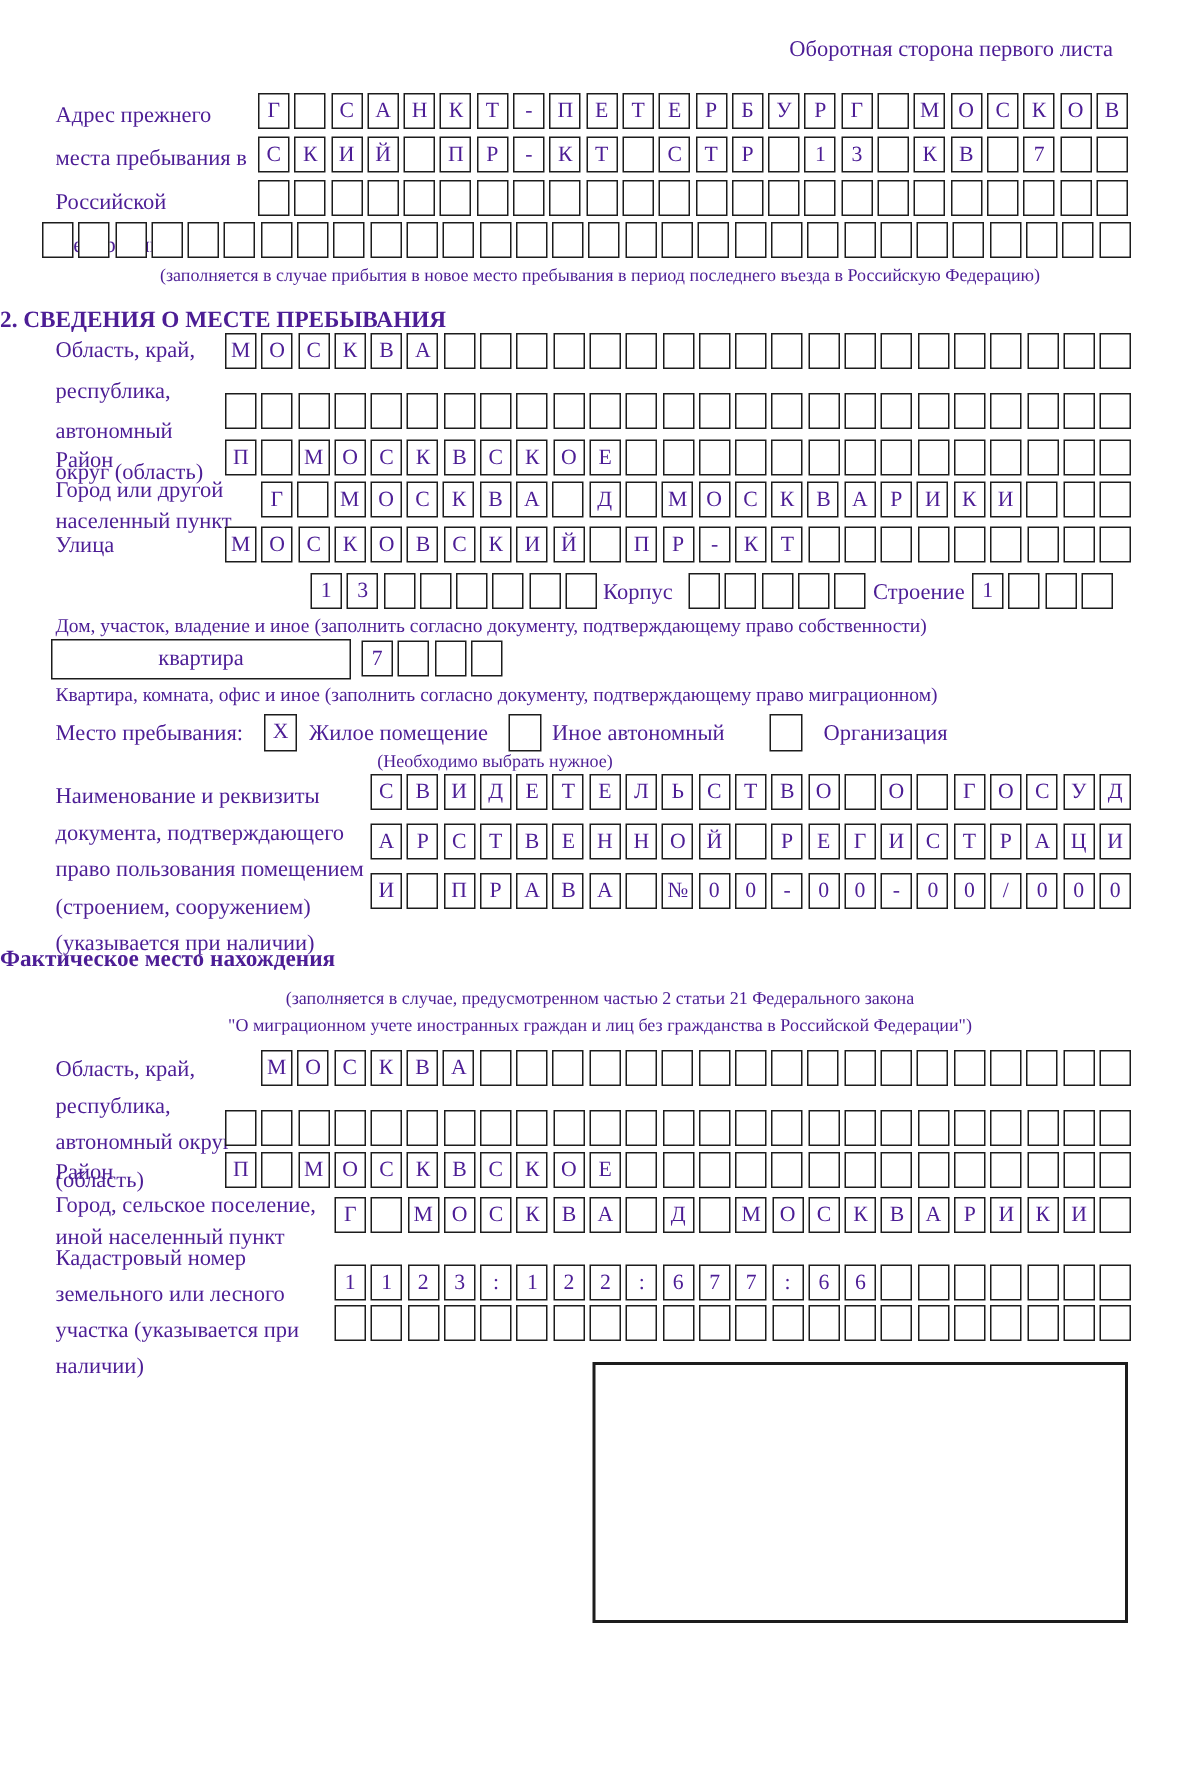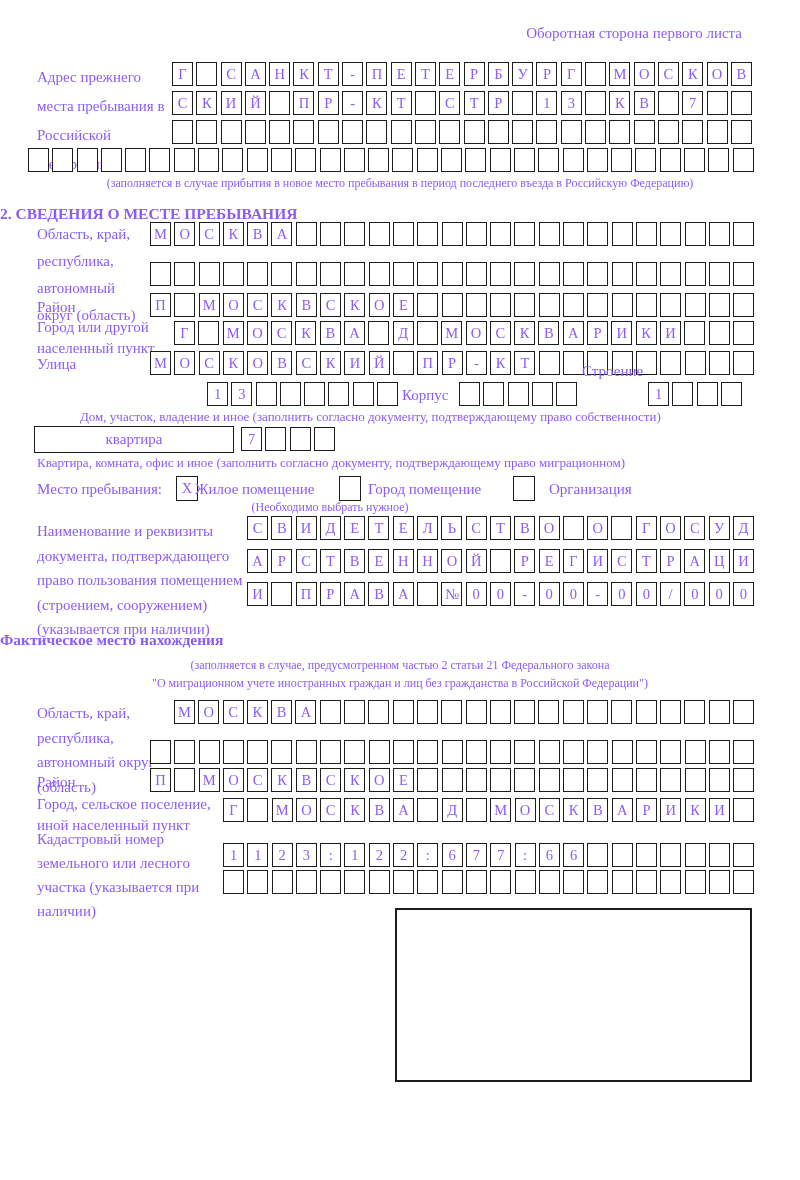--- a/index.html
+++ b/index.html
@@ -1,17 +1,17 @@
 <!DOCTYPE html>
 <html><head>
 <meta charset="utf-8">
 <style>
   html,body{margin:0;padding:0;background:#fff;}
   .page{position:relative;width:800px;height:1180px;background:#fff;
-        font-family:"Liberation Serif","DejaVu Serif",serif;color:#8b5cf6;overflow:hidden;}
+        font-family:"Liberation Serif","DejaVu Serif",serif;color:#4c1d95;overflow:hidden;}
   .abs{position:absolute;}
   .lbl{font-size:15px;line-height:1.5;}
   .boxrow{position:absolute;display:flex;gap:3.3px;}
   .cell{flex:none;width:21px;height:24px;border:1.5px solid #1c1c1c;box-sizing:border-box;
         display:flex;align-items:center;justify-content:center;font-size:14.5px;background:#fff;}
   .note{font-size:12px;text-align:center;}
   .fullnote{left:0;width:800px;}
   .title{font-weight:bold;font-size:15.5px;left:0;width:800px;}
   .widebox{position:absolute;border:1.5px solid #1c1c1c;box-sizing:border-box;height:27px;
         display:flex;align-items:center;justify-content:center;font-size:15px;background:#fff;}
@@ -296,43 +296,43 @@
       <span class="cell"></span>
     </div>
   <div class="abs lbl" style="top:384px;left:402px;">Корпус</div>
   <div class="boxrow" style="top:382px;left:459px;">
       <span class="cell"></span>
       <span class="cell"></span>
       <span class="cell"></span>
       <span class="cell"></span>
       <span class="cell"></span>
     </div>
-  <div class="abs lbl" style="top:360px;left:582px;">Строение</div>
+  <div class="abs lbl" style="top:384px;left:582px;">Строение</div>
   <div class="boxrow" style="top:382px;left:648px;">
       <span class="cell">1</span>
       <span class="cell"></span>
       <span class="cell"></span>
       <span class="cell"></span>
     </div>
-  <div class="abs smallnote" style="top:409px;left:37px;margin-left:43px;">Дом, участок, владение и иное (заполнить согласно документу, подтверждающему право собственности)</div>
+  <div class="abs smallnote" style="top:409px;left:37px;">Дом, участок, владение и иное (заполнить согласно документу, подтверждающему право собственности)</div>
 
   <div class="widebox" style="top:426px;left:34px;width:200px;">квартира</div>
   <div class="boxrow" style="top:427px;left:241px;">
       <span class="cell">7</span>
       <span class="cell"></span>
       <span class="cell"></span>
       <span class="cell"></span>
     </div>
   <div class="abs smallnote" style="top:455px;left:37px;">Квартира, комната, офис и иное (заполнить согласно документу, подтверждающему право миграционном)</div>
 
   <div class="abs lbl" style="top:478px;left:37px;">Место пребывания:</div>
   <div class="chk" style="top:476px;left:176px;">X</div>
-  <div class="abs lbl" style="top:478px;left:195px;">Жилое помещение</div>
+  <div class="abs lbl" style="top:478px;left:206px;">Жилое помещение</div>
   <div class="chk" style="top:476px;left:339px;"></div>
-  <div class="abs lbl" style="top:478px;left:368px;">Город помещение</div>
+  <div class="abs lbl" style="top:478px;left:368px;">Иное автономный</div>
   <div class="chk" style="top:476px;left:513px;"></div>
   <div class="abs lbl" style="top:478px;left:549px;">Организация</div>
   <div class="abs note" style="top:500px;left:180px;width:300px;">(Необходимо выбрать нужное)</div>
 
   <div class="abs lbl" style="top:519px;left:37px;width:215px;line-height:24.5px;">Наименование и реквизиты документа, подтверждающего право пользования помещением (строением, сооружением) (указывается при наличии)</div>
   <div class="boxrow" style="top:516px;left:247px;">
       <span class="cell">С</span>
       <span class="cell">В</span>
       <span class="cell">И</span>
       <span class="cell">Д</span>

